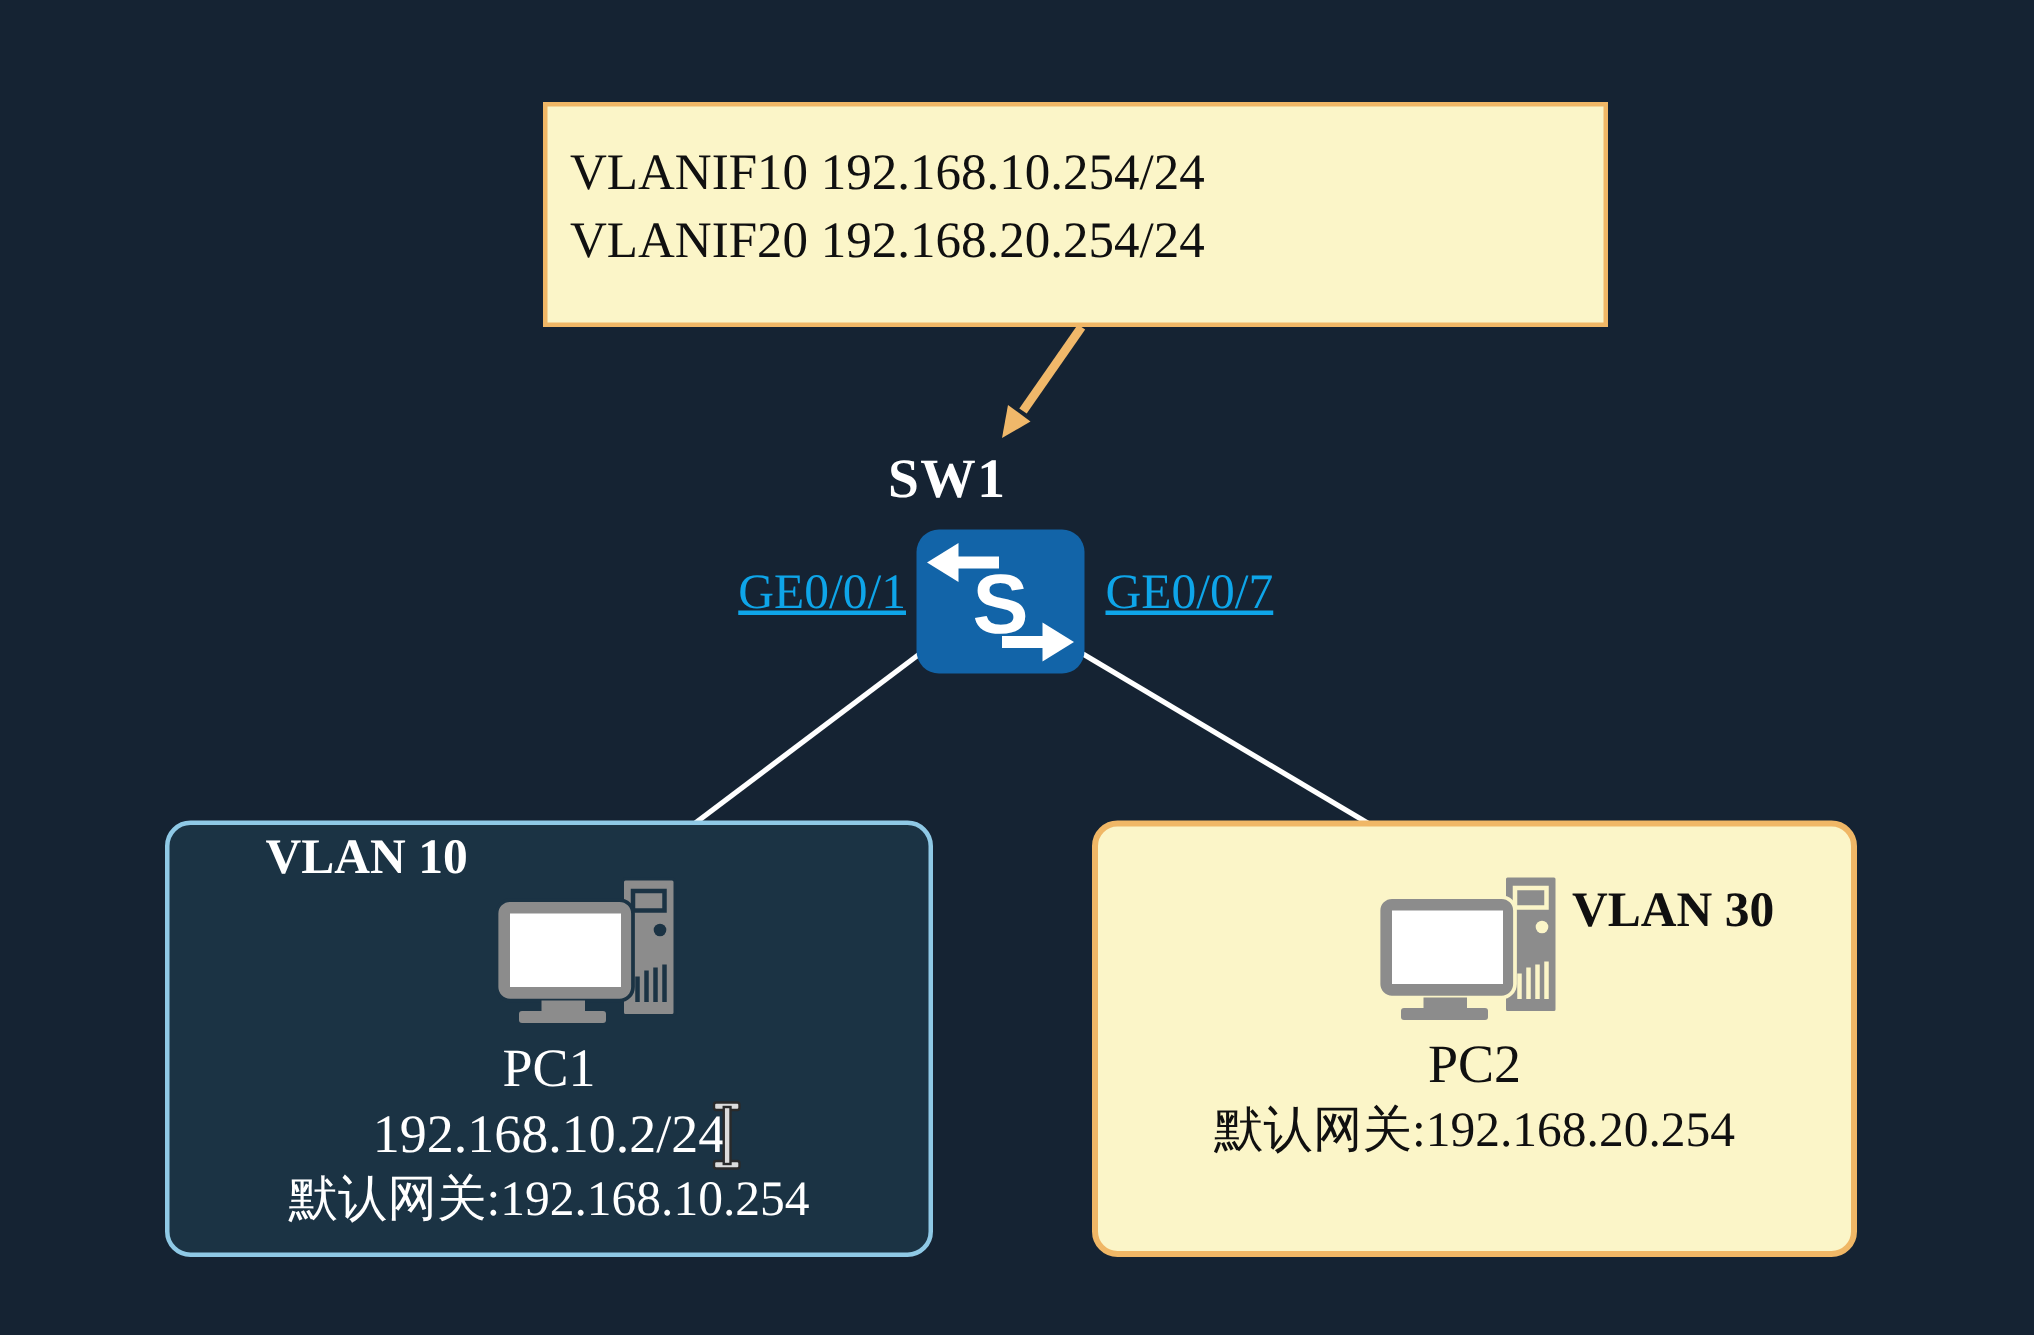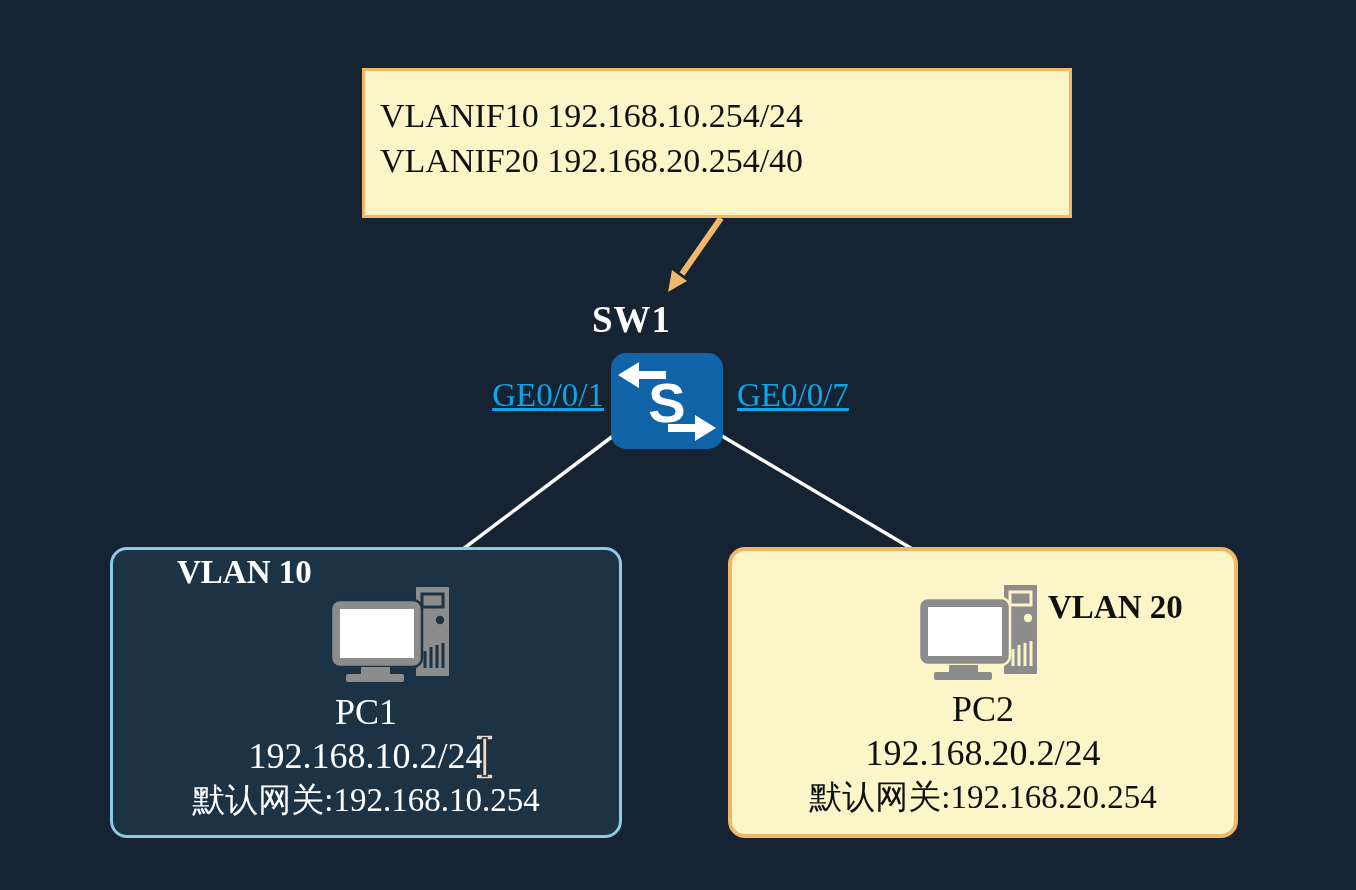--- a/index.html
+++ b/index.html
@@ -56,21 +56,21 @@
 
   .text-cursor{position:absolute;left:472px;top:733px;width:26px;height:48px;}
 </style>
 </head>
 <body>
 
 <div class="stage">
 
   <div class="callout">
     <div>VLANIF10 192.168.10.254/24</div>
-    <div>VLANIF20 192.168.20.254/40</div>
+    <div>VLANIF20 192.168.20.254/24</div>
   </div>
 
   <svg class="overlay" width="1356" height="890" viewBox="0 0 1356 890">
     <line x1="613" y1="436" x2="406" y2="592" stroke="#FFFFFF" stroke-width="3.5"></line>
     <line x1="722" y1="436" x2="978" y2="588" stroke="#FFFFFF" stroke-width="3.5"></line>
     <g>
       <line x1="721" y1="218" x2="682" y2="274" stroke="#F0B86A" stroke-width="6"></line>
       <polygon points="668,292 687,281 672,270" fill="#F0B86A"></polygon>
     </g>
   </svg>
@@ -115,21 +115,21 @@
       <rect x="16" y="89" width="58" height="8" rx="2" fill="#8C8C8C"></rect>
     </svg>
   </div>
   <div class="pc-block pc1-block">
     <div class="pc-name">PC1</div>
     <div class="pc-ip">192.168.10.2/24</div>
     <div class="pc-gw">默认网关:192.168.10.254</div>
   </div>
 
   <div class="zone zone-20"></div>
-  <div class="zone-label zone-label-20">VLAN 20</div>
+  <div class="zone-label zone-label-20">VLAN 30</div>
   <div class="pc-icon pc2-icon">
     <svg width="122" height="98" viewBox="0 0 122 98">
 
       <rect x="85" y="1" width="35" height="91" rx="2" fill="#8C8C8C" stroke="#FBF5C8" stroke-width="2"></rect>
       <rect x="92" y="9" width="21" height="13" fill="#8C8C8C" stroke="#FBF5C8" stroke-width="3"></rect>
       <circle cx="110" cy="35" r="4.2" fill="#FBF5C8"></circle>
       <g stroke="#FBF5C8" stroke-width="3">
         <line x1="95" y1="66" x2="95" y2="83"></line>
         <line x1="101" y1="62" x2="101" y2="83"></line>
         <line x1="107" y1="60" x2="107" y2="83"></line>
@@ -138,21 +138,20 @@
 
       <rect x="1" y="15" width="91" height="67" rx="9" fill="#8C8C8C" stroke="#FBF5C8" stroke-width="2.5"></rect>
       <rect x="10" y="24" width="74" height="49" fill="#FFFFFF"></rect>
 
       <rect x="31" y="82" width="29" height="8" fill="#8C8C8C"></rect>
       <rect x="16" y="89" width="58" height="8" rx="2" fill="#8C8C8C"></rect>
     </svg>
   </div>
   <div class="pc-block pc2-block">
     <div class="pc-name">PC2</div>
-    <div class="pc-ip">192.168.20.2/24</div>
     <div class="pc-gw">默认网关:192.168.20.254</div>
   </div>
 
   <div class="text-cursor">
     <svg width="26" height="48" viewBox="0 0 26 48">
       <g fill="#DCDCDC" stroke="#2A2A2A" stroke-width="1.6">
         <rect x="4" y="2" width="17" height="5" rx="1.5"></rect>
         <rect x="4" y="41" width="17" height="5" rx="1.5"></rect>
         <rect x="10.5" y="5" width="4.5" height="38"></rect>
       </g>

